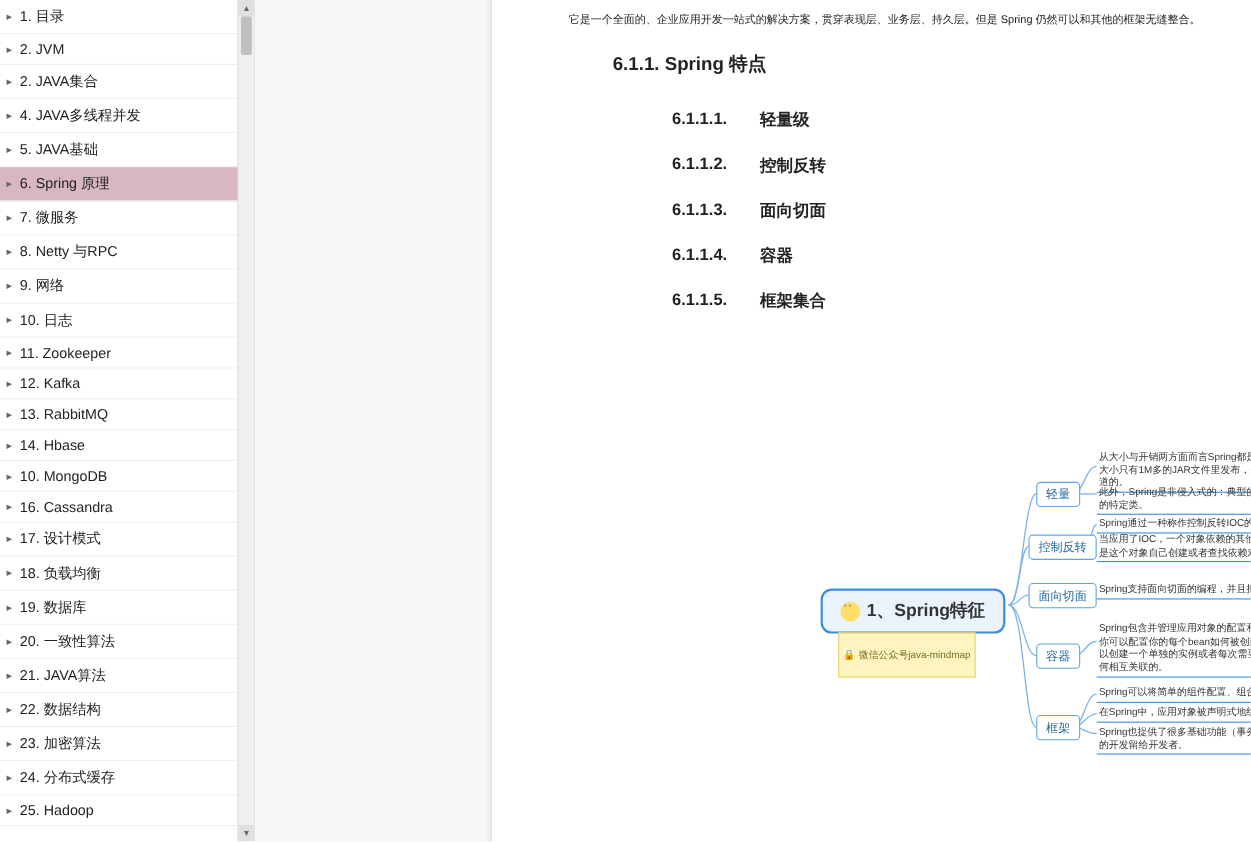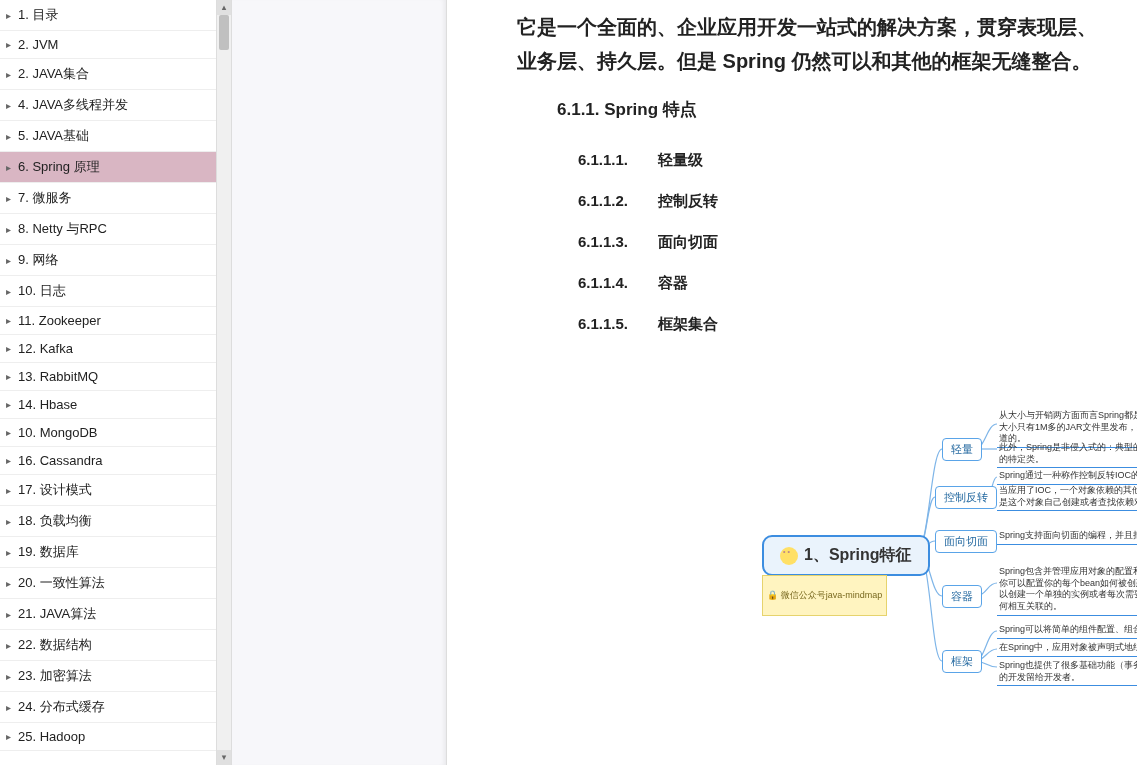--- a/index.html
+++ b/index.html
@@ -8,26 +8,26 @@
   .sidebar { width: 232px; background: #fff; border-right: 1px solid #ddd; position: relative; }
   .toc-item { display: flex; align-items: center; padding: 6px 8px 6px 6px; font-size: 13px; border-bottom: 1px solid #eee; cursor: pointer; }
   .toc-item.active { background: #d9b6c3; }
   .toc-arrow { width: 10px; display: inline-block; font-size: 10px; color: #666; margin-right: 2px; }
   .scrollbar { position: absolute; right: 0; top: 0; bottom: 0; width: 15px; background: #f0f0f0; border-left: 1px solid #ddd; }
   .scrollbar .up, .scrollbar .down { height: 15px; background: #e0e0e0; text-align: center; font-size: 9px; line-height: 15px; color: #666; }
   .scrollbar .thumb { position: absolute; top: 15px; left: 2px; right: 2px; height: 35px; background: #c0c0c0; border-radius: 2px; }
   .content { flex: 1; position: relative; background: #fff; }
   .page-gutter { position: absolute; left: 0; top: 0; bottom: 0; width: 215px; background: #f7f7fa; border-right: 1px solid #ddd; box-shadow: inset -4px 0 4px -2px rgba(0,0,0,0.06); }
   .page { position: absolute; left: 215px; right: 0; top: 0; bottom: 0; padding: 10px 40px 20px 70px; overflow: hidden; }
-  .intro { font-size: 20px; line-height: 1.7; text-align: justify; font-weight: bold; }
+  .intro { font-size: 10px; line-height: 1.7; text-align: justify; }
   .h611 { font-size: 17px; font-weight: bold; margin: 20px 0 30px 40px; }
-  .subhead { display: flex; font-size: 15px; font-weight: bold; margin: 22px 0 22px 61px; }
+  .subhead { display: flex; font-size: 15px; font-weight: bold; margin: 22px 0 22px 94px; }
   .subnum { width: 80px; }
   .mindmap { position: absolute; left: 285px; top: 405px; width: 820px; height: 300px; font-size: 9px; }
-  .mm-root { position: absolute; left: 245px; top: 130px; }
+  .mm-root { position: absolute; left: 229px; top: 130px; }
   .mm-rootbox { background: #eaf3fc; border: 2px solid #3c8de0; border-radius: 10px; padding: 8px 16px; font-size: 16px; font-weight: bold; color: #333; display: flex; align-items: center; }
   .mm-smile { width: 18px; height: 18px; border-radius: 50%; background: #ffe066; display: inline-block; margin-right: 6px; position: relative; }
   .mm-smile::before { content: "••"; position: absolute; top: 1px; left: 3px; font-size: 7px; letter-spacing: 2px; color: #b88; }
   .mm-tag { position: absolute; left: 245px; top: 170px; background: #fff4c0; border: 1px solid #e6d36d; font-size: 9px; padding: 13px 4px; color: #7a6a20; }
   .mm-node { position: absolute; border: 1px solid; border-radius: 4px; padding: 3px 8px; font-size: 11px; background: #fff; }
   .n1 { left: 425px; top: 33px; border-color: #5aa4e8; color: #2469a0; }
   .n2 { left: 418px; top: 81px; border-color: #5aa4e8; color: #2469a0; }
   .n3 { left: 418px; top: 125px; border-color: #5aa4e8; color: #2469a0; }
   .n4 { left: 425px; top: 180px; border-color: #5aa4e8; color: #2469a0; }
   .n5 { left: 425px; top: 245px; border-color: #5aa4e8; color: #2469a0; }

